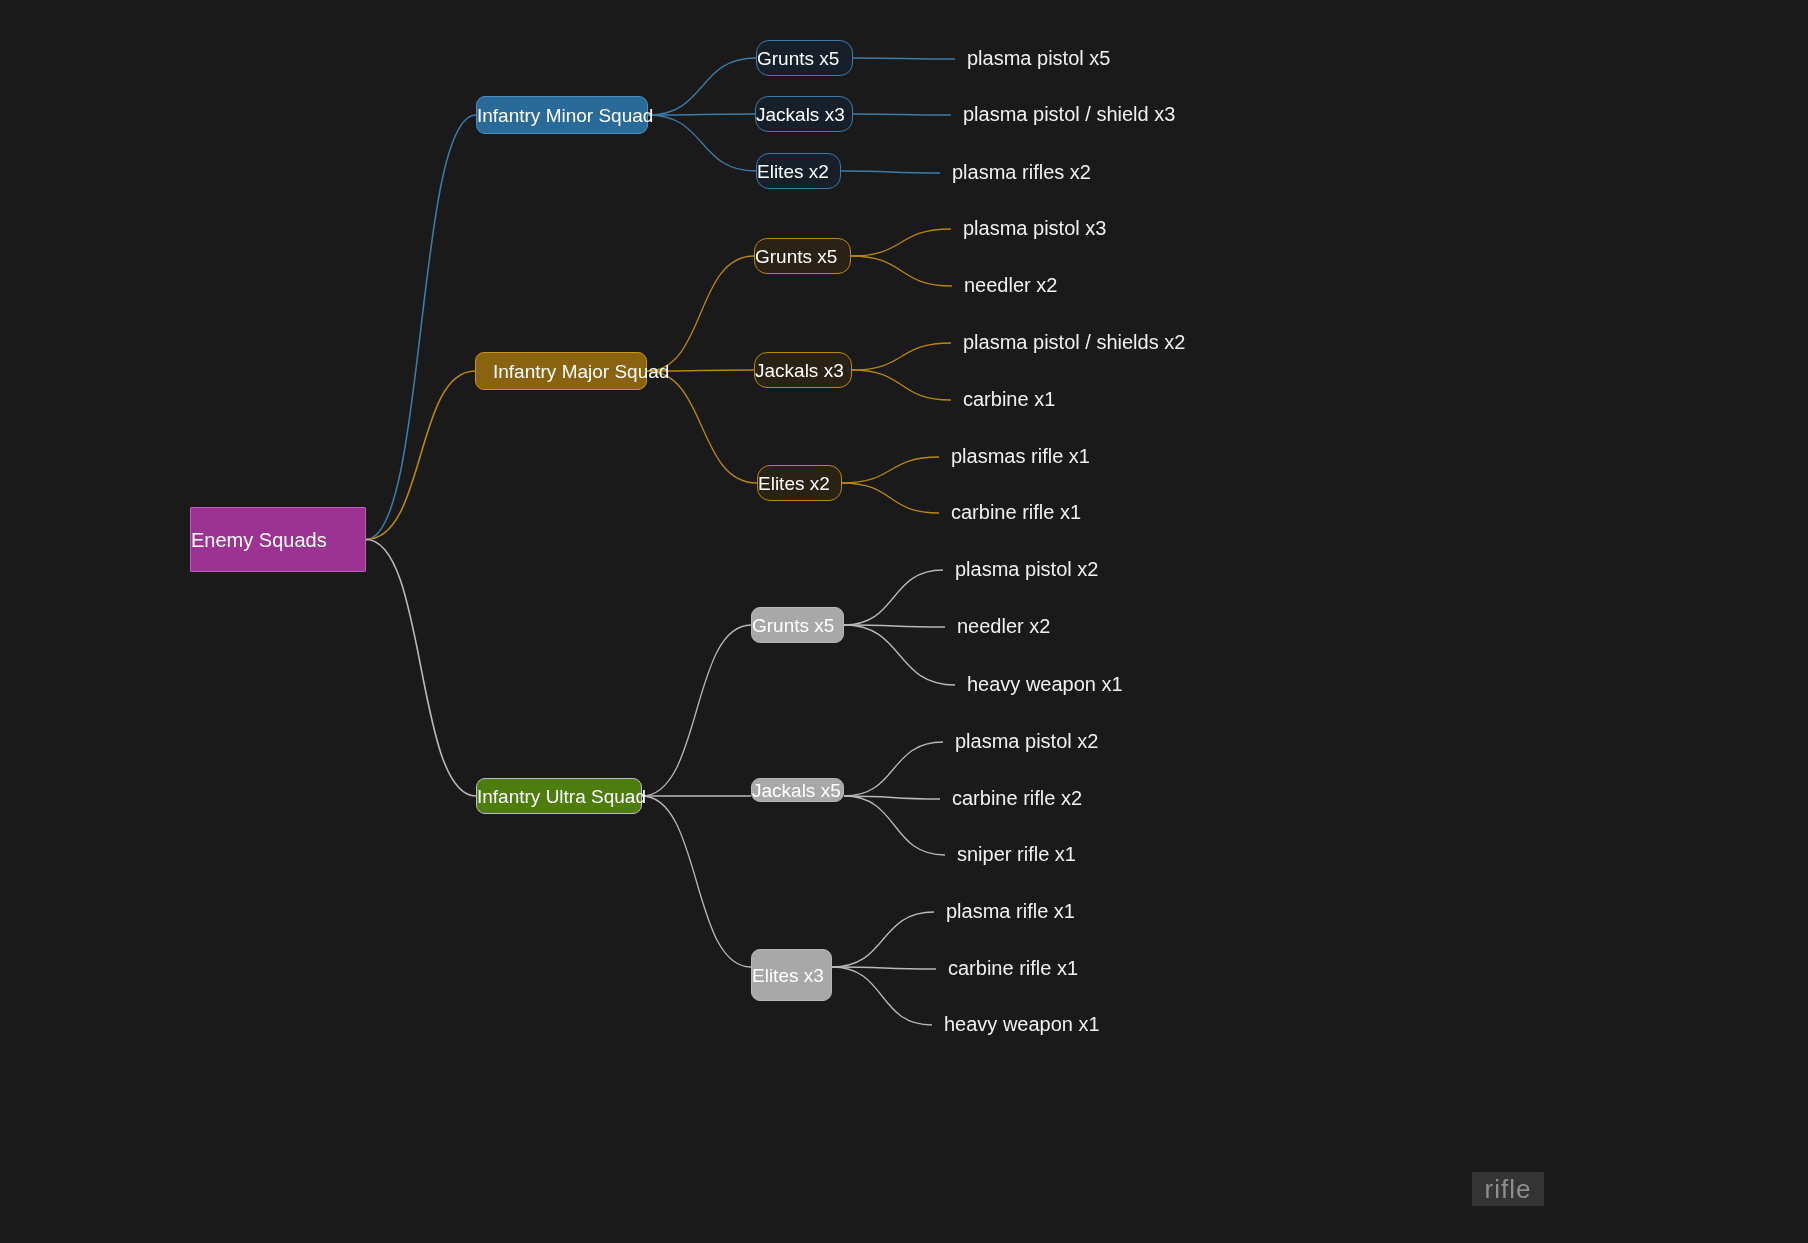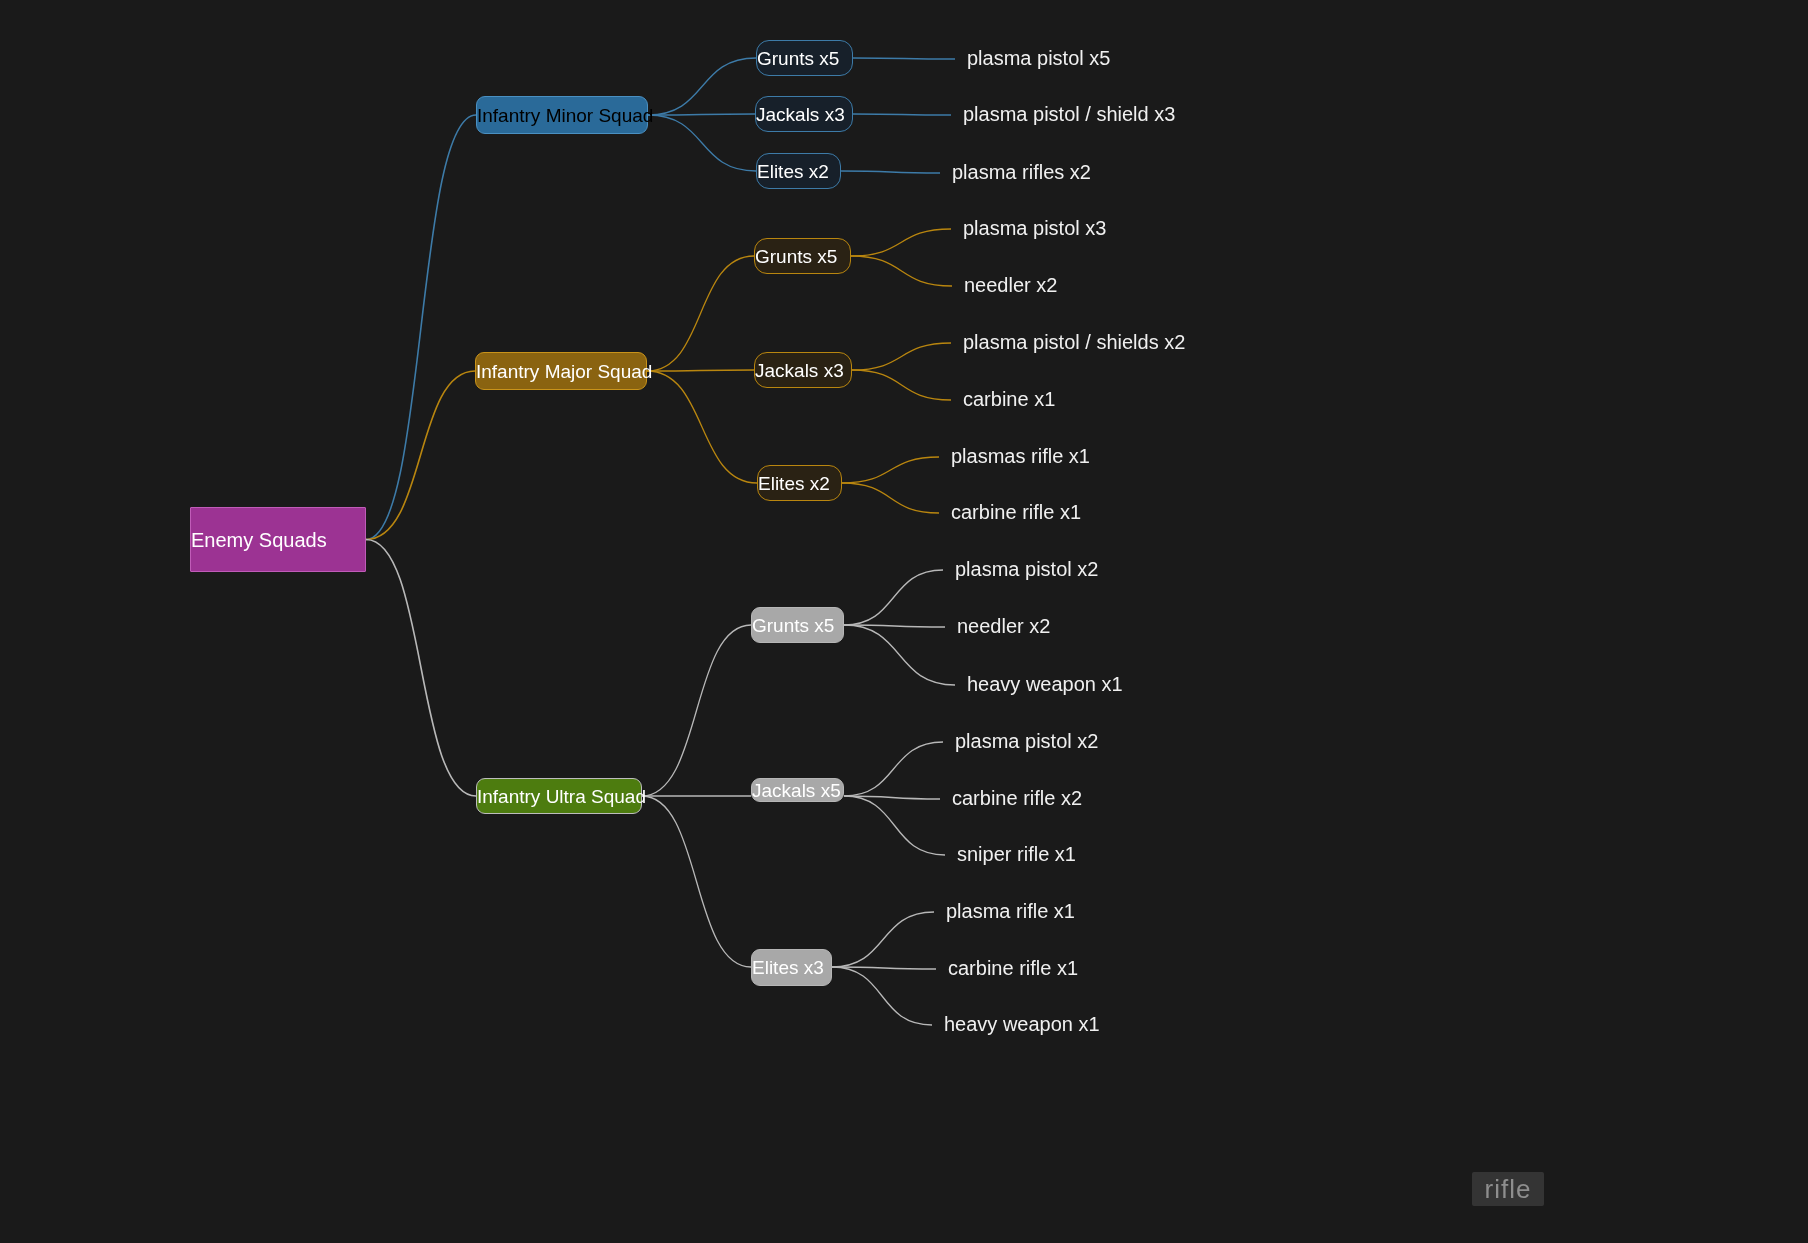--- a/index.html
+++ b/index.html
@@ -38,30 +38,31 @@
   .node-root {
     background: #9c3393;
     border: 1px solid #c05cb8;
     color: #ffffff;
     font-size: 20px;
     border-radius: 1px;
   }
   .node-branch-blue {
     background: #2a6a99;
     border: 1px solid #4a90c2;
-    color: #000000;
+    color: #ffffff;
     font-size: 19px;
     border-radius: 9px;
   }
   .node-branch-amber {
     background: #8a6310;
     border: 1px solid #c9931a;
     color: #ffffff;
     font-size: 19px;
     border-radius: 9px;
+    padding-left: 17px;
   }
   .node-branch-gray {
     background: #4d7c0f;
     border: 1px solid #bdbdbd;
     color: #ffffff;
     font-size: 19px;
     border-radius: 9px;
   }
   .node-child-blue {
     background: #17202a;
@@ -185,20 +186,20 @@
     </div>
     <div class="leaf-label" style="left: 955px; top: 559px;">plasma pistol x2</div>
     <div class="leaf-label" style="left: 957px; top: 616px;">needler x2</div>
     <div class="leaf-label" style="left: 967px; top: 674px;">heavy weapon x1</div>
     <div class="node node-child-gray" style="left: 751px; top: 778px; width: 93px; height: 24px;">
       <span>Jackals x5</span>
     </div>
     <div class="leaf-label" style="left: 955px; top: 731px;">plasma pistol x2</div>
     <div class="leaf-label" style="left: 952px; top: 788px;">carbine rifle x2</div>
     <div class="leaf-label" style="left: 957px; top: 844px;">sniper rifle x1</div>
-    <div class="node node-child-gray" style="left: 751px; top: 949px; width: 81px; height: 37px;">
+    <div class="node node-child-gray" style="left: 751px; top: 949px; width: 81px; height: 52px;">
       <span>Elites x3</span>
     </div>
     <div class="leaf-label" style="left: 946px; top: 901px;">plasma rifle x1</div>
     <div class="leaf-label" style="left: 948px; top: 958px;">carbine rifle x1</div>
     <div class="leaf-label" style="left: 944px; top: 1014px;">heavy weapon x1</div>
     <div id="watermark" style="left: 1472px; top: 1172px; width: 72px; height: 34px;">rifle</div>
   </div>
 
 </body></html>

